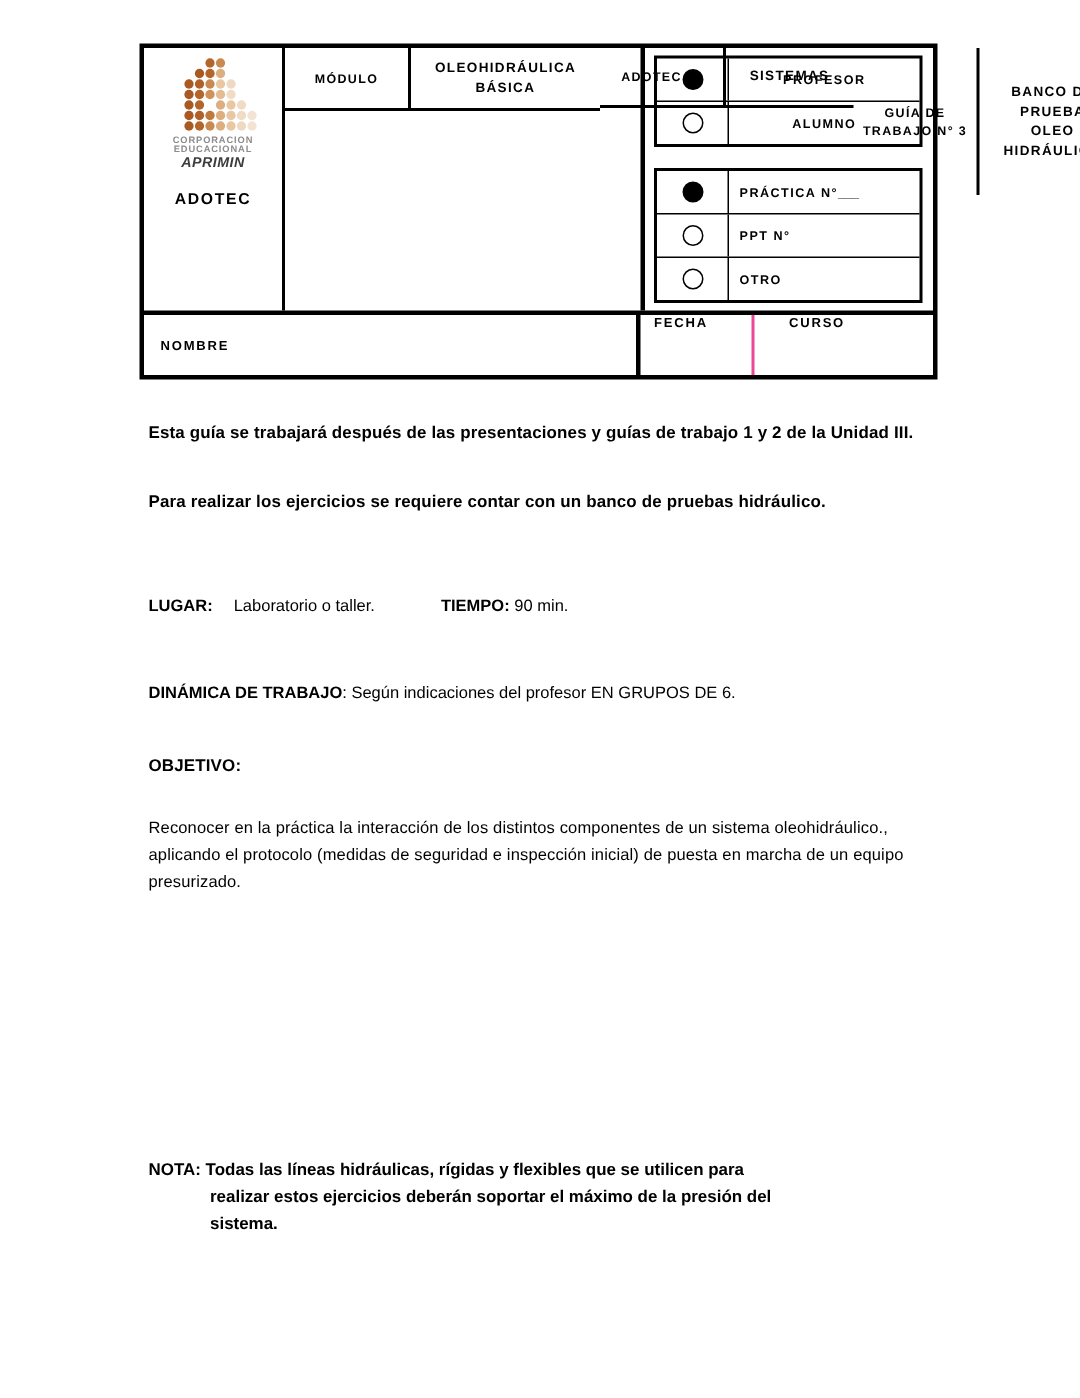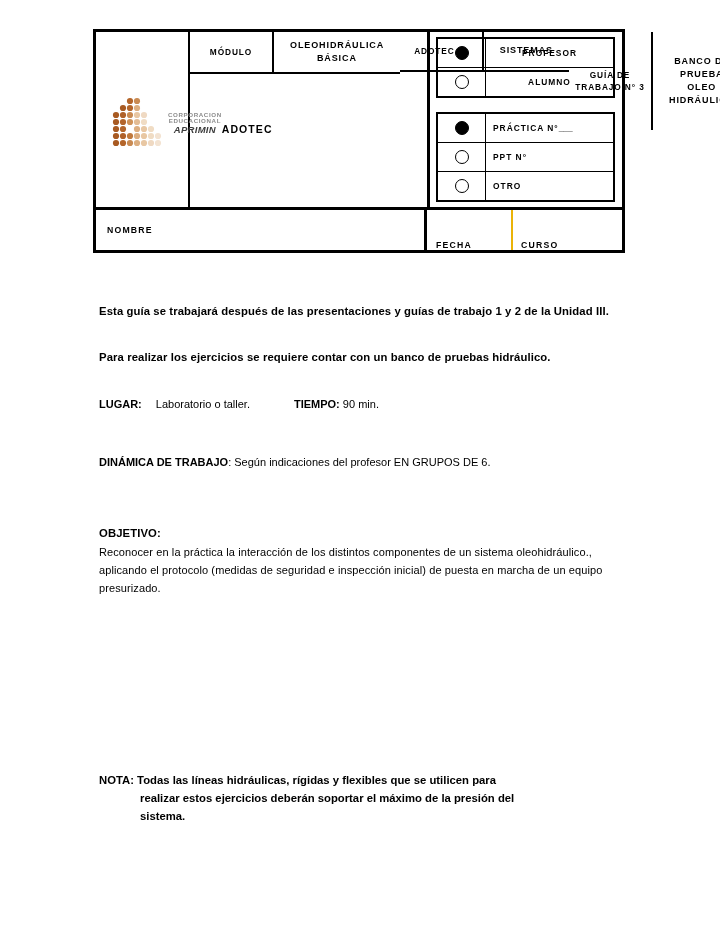--- a/index.html
+++ b/index.html
@@ -29,21 +29,21 @@
     display: flex;
     align-items: stretch;
   }
 
   
   .logo-cell {
     width: 94px;
     border-right: 2px solid #000;
     box-sizing: border-box;
     display: flex;
-    flex-direction: row;
+    flex-direction: column;
     align-items: center;
     padding-top: 6px;
   }
   .logo-mark {
     width: 72px;
     height: 52px;
     position: relative;
   }
   .logo-words {
     width: 78px;
@@ -181,49 +181,48 @@
   }
   .nb-nombre {
     width: 331px;
     border-right: 3px solid #000;
     box-sizing: border-box;
     display: flex;
     align-items: center;
     padding-left: 11px;
   }
   .nb-fecha {
-    width: 86px;
-    border-right: 2px solid #eab308;
-    box-sizing: border-box;
-    display: flex;
-    align-items: flex-end;
+    width: 76px;
+    border-right: 2px solid #ec4899;
+    box-sizing: border-box;
+    display: flex;
+    align-items: flex-start;
     padding-left: 9px;
   }
   .nb-curso {
     flex: 1;
     box-sizing: border-box;
     display: flex;
-    align-items: flex-end;
-    padding-left: 8px;
+    align-items: flex-start;
+    padding-left: 23px;
     border-radius: 19px;
   }
   .nb-label {
     font-size: 8.7px;
     font-weight: bold;
     letter-spacing: 1.2px;
   }
 
   
   .body-text { position: absolute; left: 99px; width: 540px; }
   .para-bold {
     font-size: 11.3px;
     font-weight: bold;
     line-height: 1.55;
     letter-spacing: 0.1px;
-    margin-top: 22px;
   }
   .para-norm {
     font-size: 11px;
     line-height: 1.62;
     letter-spacing: 0.1px;
   }
   .lbl { font-weight: bold; }
 
   .p-intro  { top: 281px; }
   .p-req    { top: 327px; }

